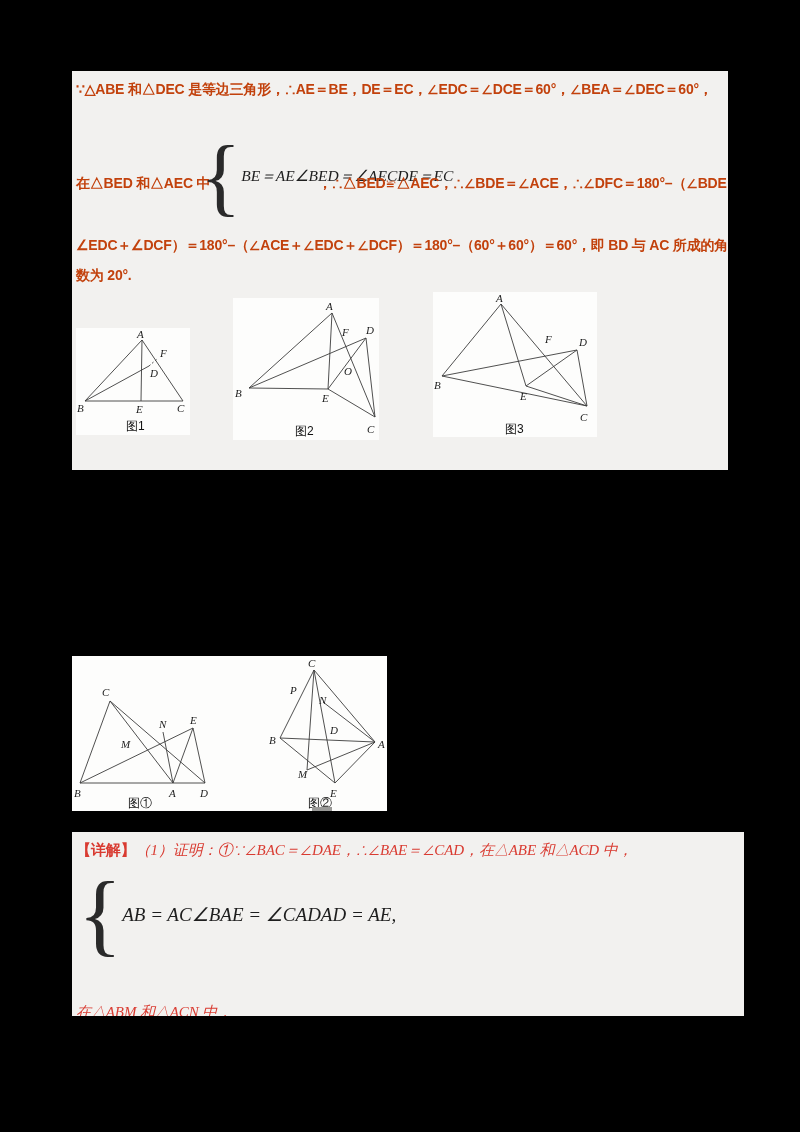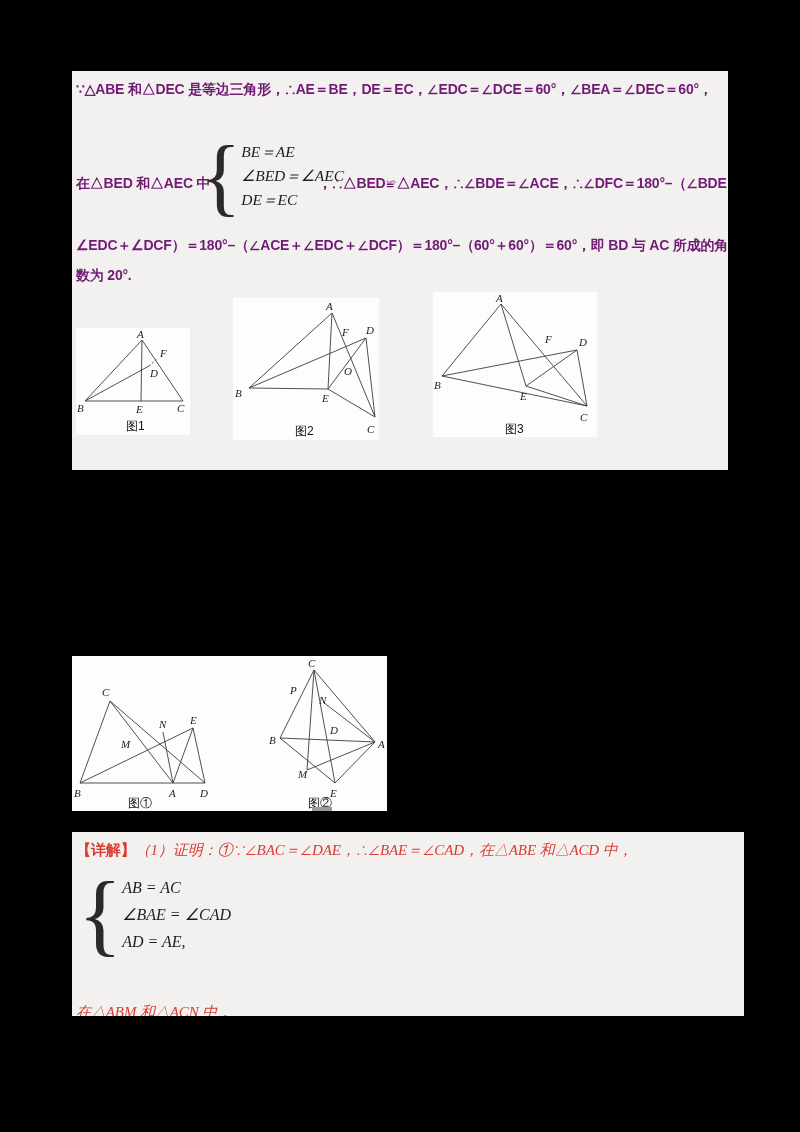--- a/index.html
+++ b/index.html
@@ -2,29 +2,29 @@
 <html><head>
 <meta charset="utf-8">
 <style>
   html,body{margin:0;padding:0;background:#000;}
   #page{position:relative;width:800px;height:1132px;background:#000;overflow:hidden;
         font-family:"Liberation Sans",sans-serif;}
   .block{position:absolute;background:#f2f1ef;overflow:hidden;}
   #block1{left:72px;top:71px;width:656px;height:399px;}
   #block2{left:72px;top:656px;width:315px;height:155px;background:#fdfdfc;}
   #block3{left:72px;top:832px;width:656px;height:184px;padding-left:16px;}
-  .redline{position:absolute;left:4px;color:#701a75;font-size:14px;font-weight:700;
+  .redline{position:absolute;left:4px;color:#c2410c;font-size:14px;font-weight:700;
            letter-spacing:-0.2px;white-space:nowrap;line-height:20px;}
   .serifline{position:absolute;left:4px;color:#d93b31;font-size:15px;
              font-family:"Liberation Serif",serif;font-style:italic;
              white-space:nowrap;line-height:20px;letter-spacing:-0.1px;}
   .sys{position:absolute;display:flex;align-items:center;color:#1e1e1e;}
   .brace{font-family:"Liberation Serif",serif;font-weight:400;color:#2a2a2a;
          line-height:1;user-select:none;}
-  .eqcol{display:flex;flex-direction:column;font-family:"Liberation Serif",serif;
+  .eqcol{display:flex;flex-direction:row;font-family:"Liberation Serif",serif;
          font-style:italic;color:#1e1e1e;}
   .figbox{position:absolute;background:#fdfdfc;}
   svg text{font-family:"Liberation Serif",serif;font-style:italic;fill:#222;}
   svg text.cap{font-style:normal;font-family:"Liberation Sans",sans-serif;fill:#111;}
   svg line{stroke:#3c3c3c;stroke-width:0.9;}
 </style>
 </head>
 <body>
 
 <div id="page">
@@ -151,21 +151,21 @@
       </g>
     </svg>
   </div>
 
   <div id="block3" class="block">
     <div class="serifline" style="top:8px">
       <span style="font-weight:700;font-style:normal">【详解】</span><span>（1）证明：①∵∠BAC＝∠DAE，∴∠BAE＝∠CAD，在△ABE 和△ACD 中，</span>
     </div>
     <div class="sys" style="left:6px;top:36px">
       <span class="brace" style="font-size:92px">{</span>
-      <span class="eqcol" style="font-size:16px;line-height:27px">
+      <span class="eqcol" style="font-size:19px;line-height:27px">
         <span>AB = AC</span>
         <span>∠BAE = ∠CAD</span>
         <span>AD = AE,</span>
       </span>
     </div>
     <div class="serifline" style="top:170px">在△ABM 和△ACN 中，</div>
   </div>
 
 </div>
 

